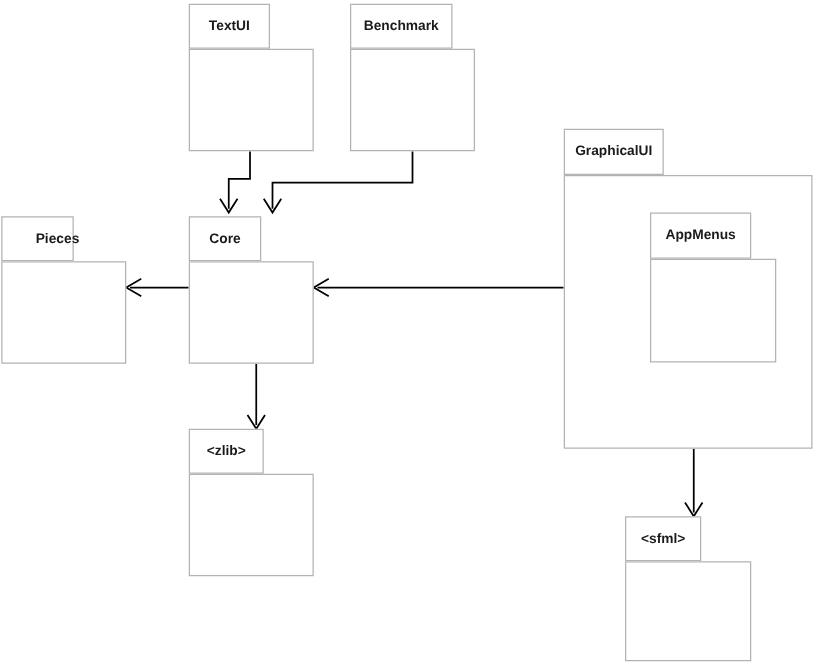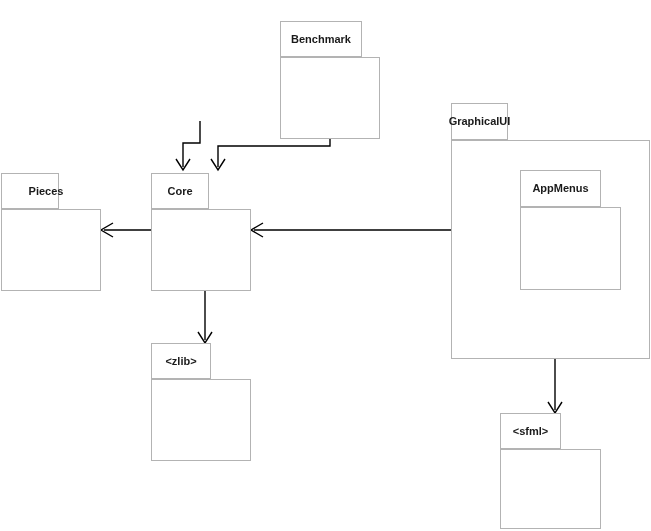--- a/index.html
+++ b/index.html
@@ -93,31 +93,37 @@
       <polyline points="198,332 205,343 212,332" fill="none" stroke="#000000" stroke-width="1.4"></polyline>
     </g>
 
     <g>
       <polyline points="555,359 555,410" fill="none" stroke="#000000" stroke-width="1.4"></polyline>
       <polyline points="548,402 555,413 562,402" fill="none" stroke="#000000" stroke-width="1.4"></polyline>
     </g>
 
   </svg>
 
+  <div class="pkg" style="left: 151px; top: 3px; width: 100px; height: 118px;">
+    <div class="pkg-body" style="left: 0px; top: 36px; width: 100px; height: 82px; border-color: rgb(179, 179, 179);"></div>
+    <div class="pkg-tab" style="left: 0px; top: 0px; width: 65px; height: 36px; border-color: rgb(179, 179, 179);">
+      <span class="pkg-tab-label" style="color: rgb(26, 26, 26);">TextUI</span>
+    </div>
+  </div>
 
-  <div class="pkg" style="left: 280px; top: 21px; width: 100px; height: 134px;">
+  <div class="pkg" style="left: 280px; top: 3px; width: 100px; height: 134px;">
     <div class="pkg-body" style="left: 0px; top: 36px; width: 100px; height: 82px; border-color: rgb(179, 179, 179);"></div>
     <div class="pkg-tab" style="left: 0px; top: 0px; width: 82px; height: 36px; border-color: rgb(179, 179, 179);">
       <span class="pkg-tab-label" style="color: rgb(26, 26, 26);">Benchmark</span>
     </div>
   </div>
 
   <div class="pkg" style="left: 451px; top: 103px; width: 199px; height: 256px;">
     <div class="pkg-body" style="left: 0px; top: 37px; width: 199px; height: 219px; border-color: rgb(179, 179, 179);"></div>
-    <div class="pkg-tab" style="left: 0px; top: 0px; width: 57px; height: 37px; border-color: rgb(179, 179, 179);">
+    <div class="pkg-tab" style="left: 0px; top: 0px; width: 80px; height: 37px; border-color: rgb(179, 179, 179);">
       <span class="pkg-tab-label" style="color: rgb(26, 26, 26);">GraphicalUI</span>
     </div>
   </div>
 
   <div class="pkg pkg-nested" style="left: 520px; top: 170px; width: 101px; height: 92px;">
     <div class="pkg-body" style="left: 0px; top: 37px; width: 101px; height: 83px; border-color: rgb(179, 179, 179);"></div>
     <div class="pkg-tab" style="left: 0px; top: 0px; width: 81px; height: 37px; border-color: rgb(179, 179, 179);">
       <span class="pkg-tab-label" style="color: rgb(26, 26, 26);">AppMenus</span>
     </div>
   </div>

